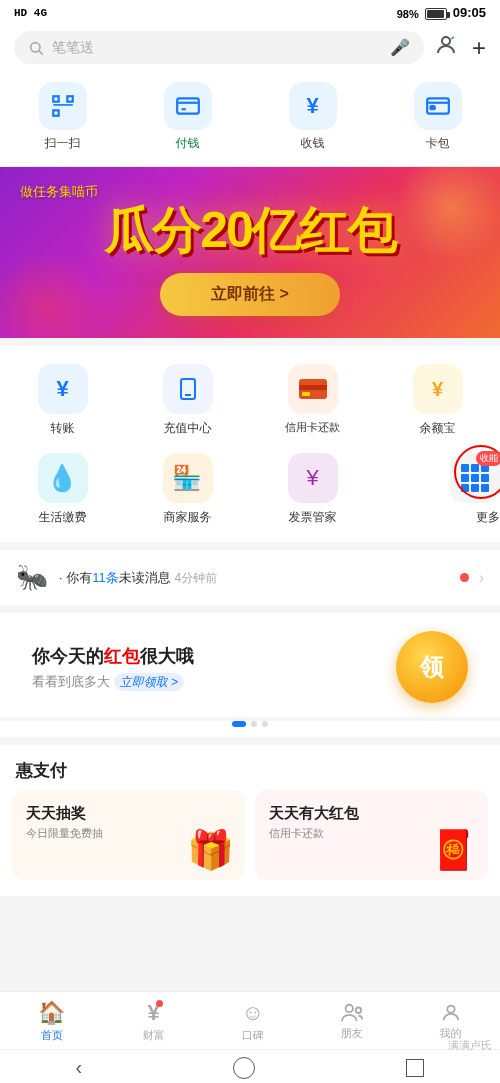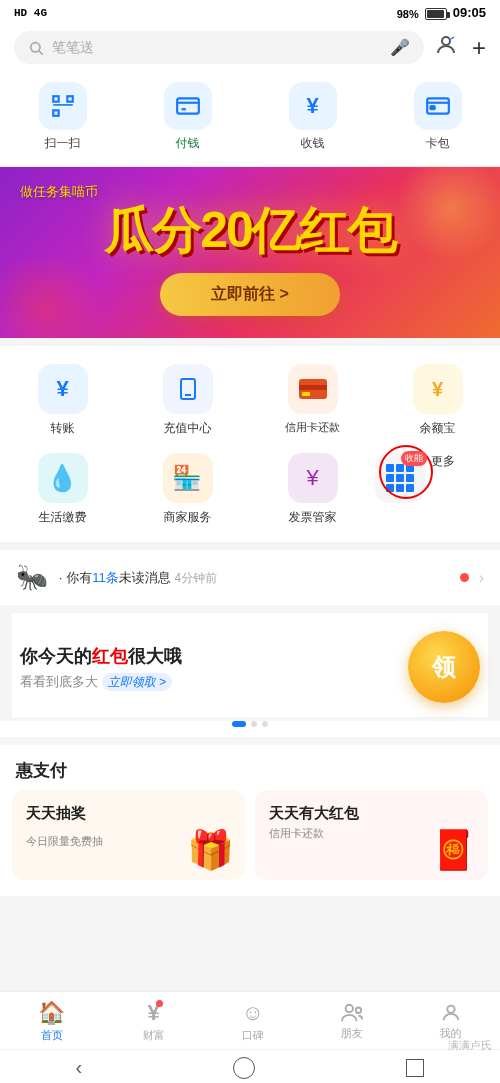--- a/index.html
+++ b/index.html
@@ -151,21 +151,21 @@
     <span style="font-size:12px;color:#333;">商家服务</span>
   </div>
 
   <div style="display:flex;flex-direction:column;align-items:center;gap:6px;padding:6px 0 10px;cursor:pointer;">
     <div style="width:50px;height:50px;border-radius:14px;background:#f3e5f5;display:flex;align-items:center;justify-content:center;">
       <span style="font-size:22px;color:#9c27b0;">¥</span>
     </div>
     <span style="font-size:12px;color:#333;">发票管家</span>
   </div>
 
-  <div style="display:flex;flex-direction:row;align-items:flex-start;gap:6px;padding:6px 0 10px;cursor:pointer;position:relative;">
+  <div style="display:flex;flex-direction:column;align-items:flex-end;gap:6px;padding:6px 0 10px;cursor:pointer;position:relative;">
     <div style="width:50px;height:50px;border-radius:14px;background:#f5f5f5;display:flex;align-items:center;justify-content:center;position:relative;">
       <div style="display:grid;grid-template-columns:repeat(3,8px);gap:2px;">
         <div style="width:8px;height:8px;background:#1677ff;border-radius:1px;"></div>
         <div style="width:8px;height:8px;background:#1677ff;border-radius:1px;"></div>
         <div style="width:8px;height:8px;background:#1677ff;border-radius:1px;"></div>
         <div style="width:8px;height:8px;background:#1677ff;border-radius:1px;"></div>
         <div style="width:8px;height:8px;background:#1677ff;border-radius:1px;"></div>
         <div style="width:8px;height:8px;background:#1677ff;border-radius:1px;"></div>
         <div style="width:8px;height:8px;background:#1677ff;border-radius:1px;"></div>
         <div style="width:8px;height:8px;background:#1677ff;border-radius:1px;"></div>
@@ -182,21 +182,21 @@
 
 <div style="background:#fff;margin:8px 0;display:flex;align-items:center;padding:12px 16px;gap:10px;cursor:pointer;">
   <span style="font-size:26px;">🐜</span>
   <span style="font-size:13px;color:#333;flex:1;">
     · 你有<span style="color:#1677ff;">11条</span>未读消息 <span style="color:#aaa;font-size:12px;">4分钟前</span>
   </span>
   <div style="width:9px;height:9px;background:#ff4d4d;border-radius:50%;flex-shrink:0;"></div>
   <span style="color:#ccc;font-size:16px;">›</span>
 </div>
 
-<div style="background:#fff;margin:0 12px 8px;padding:18px 8px 14px;display:flex;align-items:center;justify-content:space-between;cursor:pointer;">
+<div style="background:#fff;margin:0 0 8px;padding:18px 32px 14px;display:flex;align-items:center;justify-content:space-between;cursor:pointer;">
   <div>
     <div style="font-size:18px;font-weight:700;color:#222;margin-bottom:5px;">
       你今天的<span style="color:#e00;">红包</span>很大哦
     </div>
     <div style="font-size:13px;color:#888;">
       看看到底多大 <span style="color:#1677ff;font-size:12px;background:#e8f0ff;padding:2px 6px;border-radius:10px;font-style:italic;">立即领取 &gt;</span>
     </div>
   </div>
   <div style="width:72px;height:72px;background:radial-gradient(circle at 40% 35%,#ffd84d,#f59000);border-radius:50%;display:flex;align-items:center;justify-content:center;font-size:24px;font-weight:900;color:#fff;box-shadow:0 4px 14px rgba(220,140,0,0.45);flex-shrink:0;">
     <span>领</span>
@@ -206,21 +206,21 @@
 <div style="display:flex;justify-content:center;gap:5px;margin:-4px 0 8px;background:#fff;padding-bottom:10px;">
   <div style="width:14px;height:6px;border-radius:3px;background:#1677ff;"></div>
   <div style="width:6px;height:6px;border-radius:50%;background:#ddd;"></div>
   <div style="width:6px;height:6px;border-radius:50%;background:#ddd;"></div>
 </div>
 
 <div style="background:#fff;padding:14px 16px 8px;font-size:17px;font-weight:700;color:#222;">惠支付</div>
 <div style="background:#fff;padding:0 12px 16px;display:grid;grid-template-columns:1fr 1fr;gap:10px;">
 
   <div style="background:#fff8f0;border-radius:12px;padding:14px;position:relative;overflow:hidden;min-height:90px;cursor:pointer;">
-    <div style="font-size:15px;font-weight:700;color:#222;margin-bottom:11px;">天天抽奖</div>
+    <div style="font-size:15px;font-weight:700;color:#222;margin-bottom:3px;">天天抽奖</div>
     <div style="font-size:11px;color:#888;">今日限量免费抽</div>
     <span style="position:absolute;right:10px;bottom:8px;font-size:38px;">🎁</span>
   </div>
 
   <div style="background:#fff5f5;border-radius:12px;padding:14px;position:relative;overflow:hidden;min-height:90px;cursor:pointer;">
     <div style="font-size:15px;font-weight:700;color:#222;margin-bottom:3px;">天天有大红包</div>
     <div style="font-size:11px;color:#888;">信用卡还款</div>
     <span style="position:absolute;right:10px;bottom:8px;font-size:38px;">🧧</span>
   </div>
 </div>

